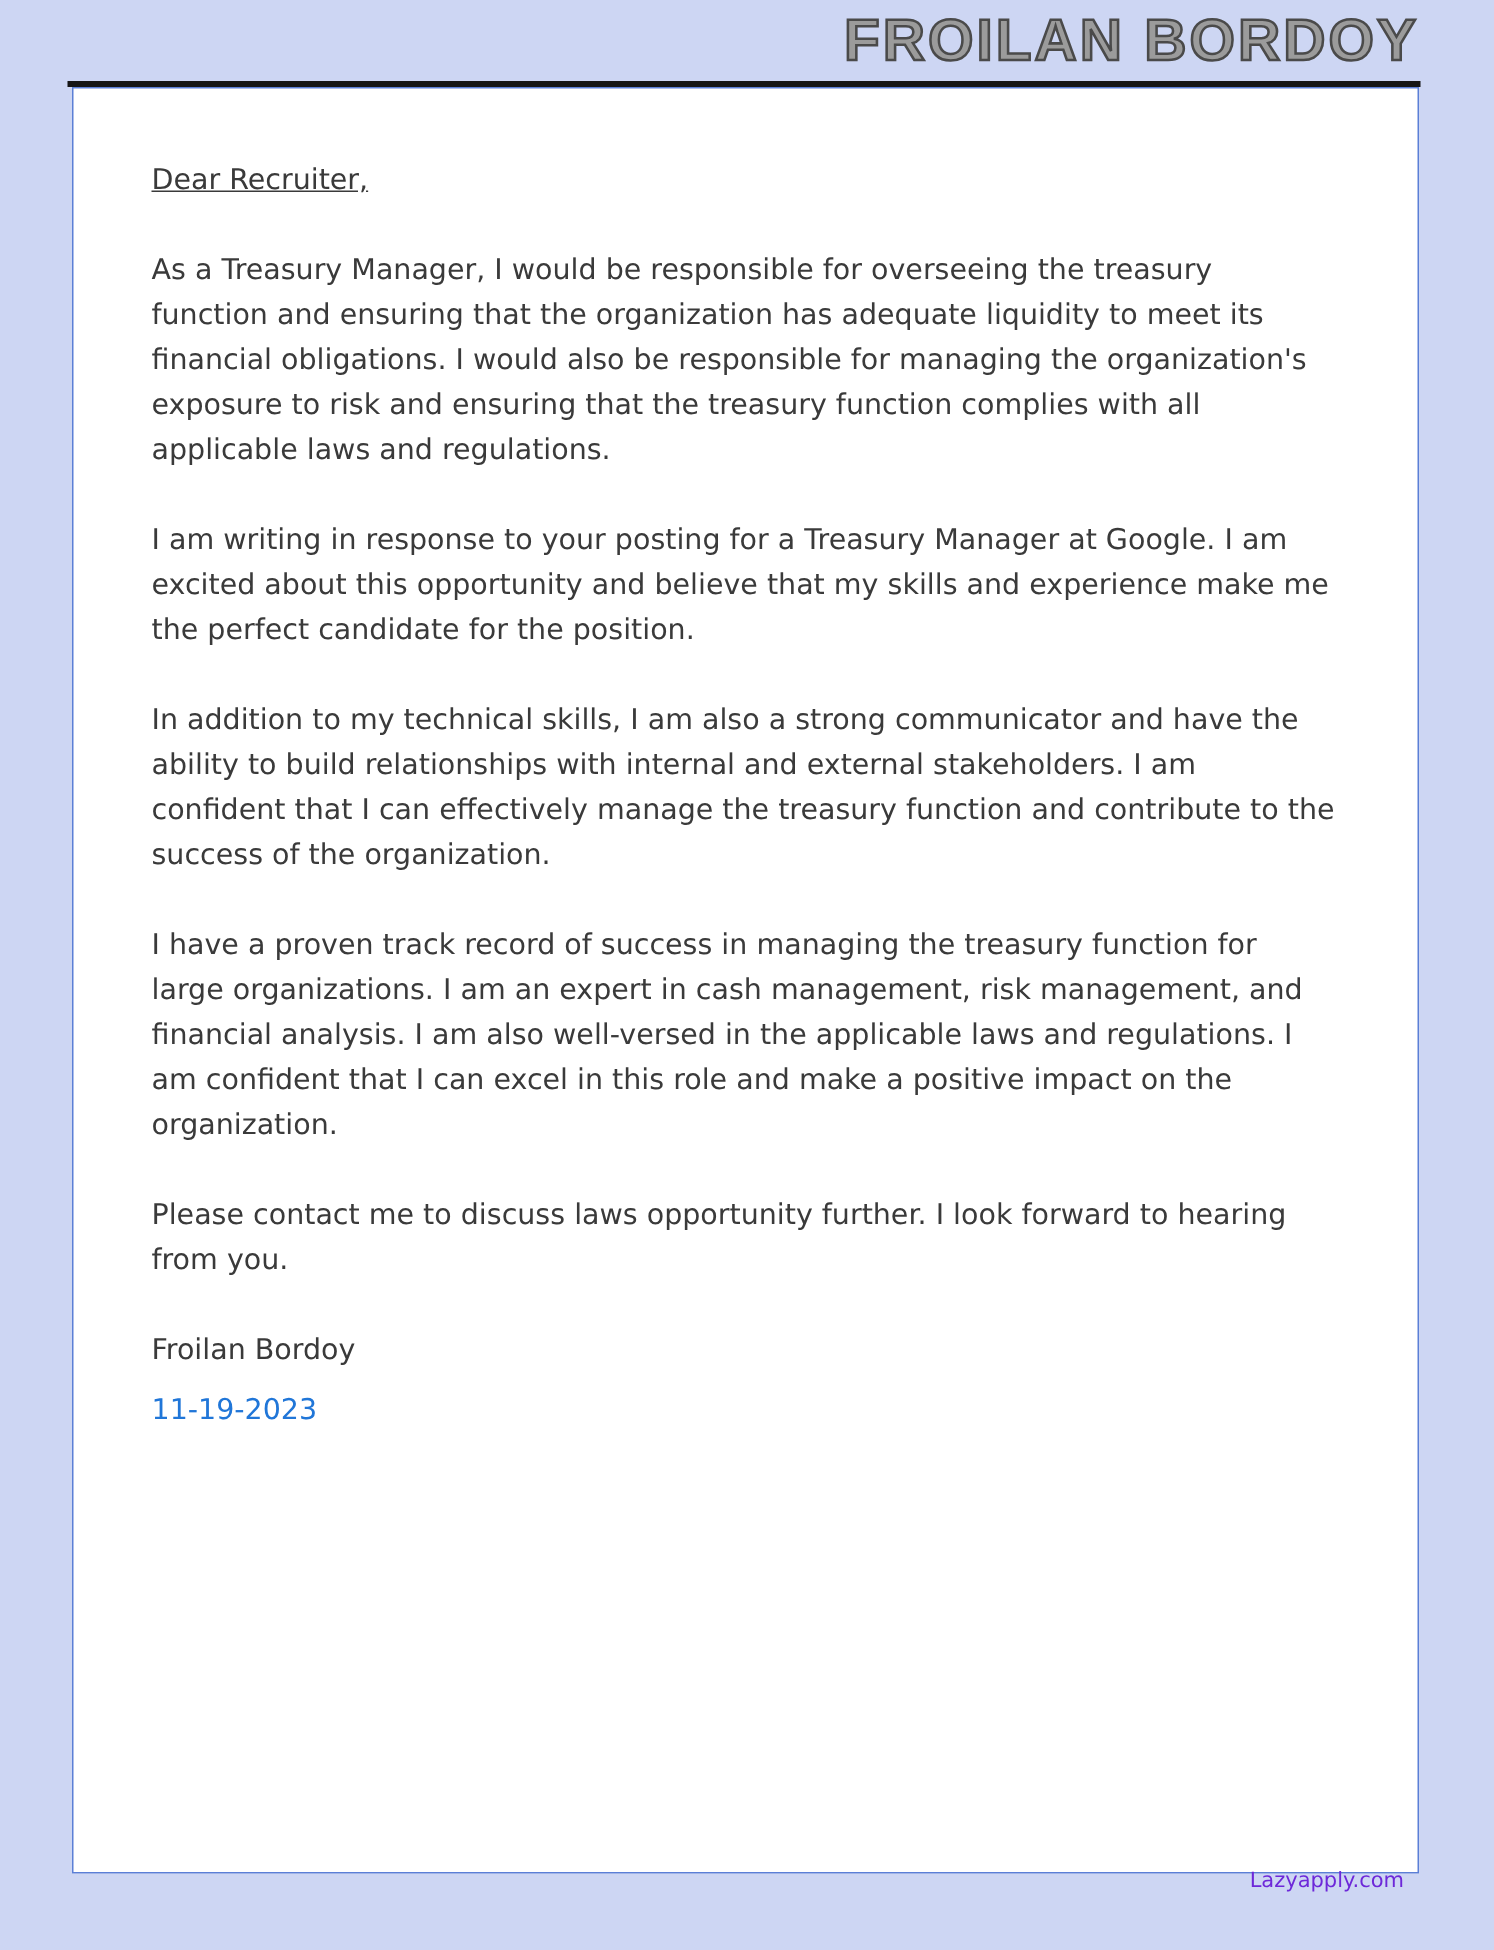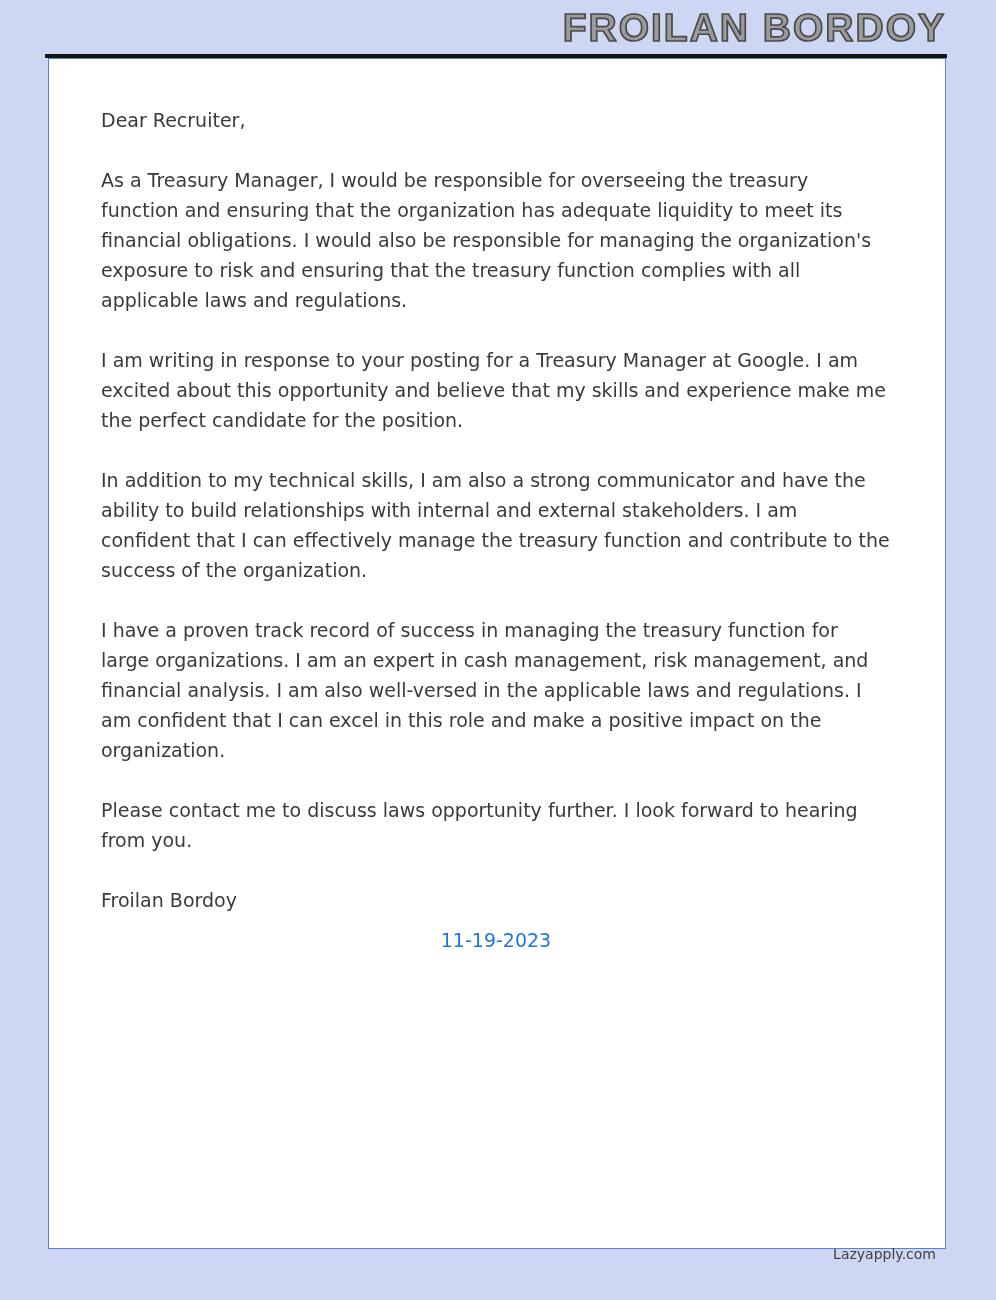--- a/index.html
+++ b/index.html
@@ -44,33 +44,32 @@
     background: #ffffff;
     border: 1px solid #5b7fd6;
     padding: 46px 54px 0 52px;
   }
   .letter-body p {
     font-size: 19px;
     line-height: 30px;
     color: #3a3a3a;
     margin: 0 0 30px 0;
   }
-  .letter-body p.salutation { margin-bottom: 30px; }
+  .letter-body p.salutation { margin-bottom: 30px; text-decoration: underline; }
   .letter-body p.signature { margin-bottom: 10px; }
   .letter-body p.date {
     color: #2076d8;
     margin-bottom: 0;
-    text-align: center;
   }
   .watermark {
     position: absolute;
     top: 1246px;
     right: 60px;
     font-size: 14px;
-    color: #404040;
+    color: #6d28d9;
     z-index: 2;
   }
 </style>
 </head>
 <body>
 
 <div class="header-name">FROILAN BORDOY</div>
 
 <div class="top-rule"></div>
 

